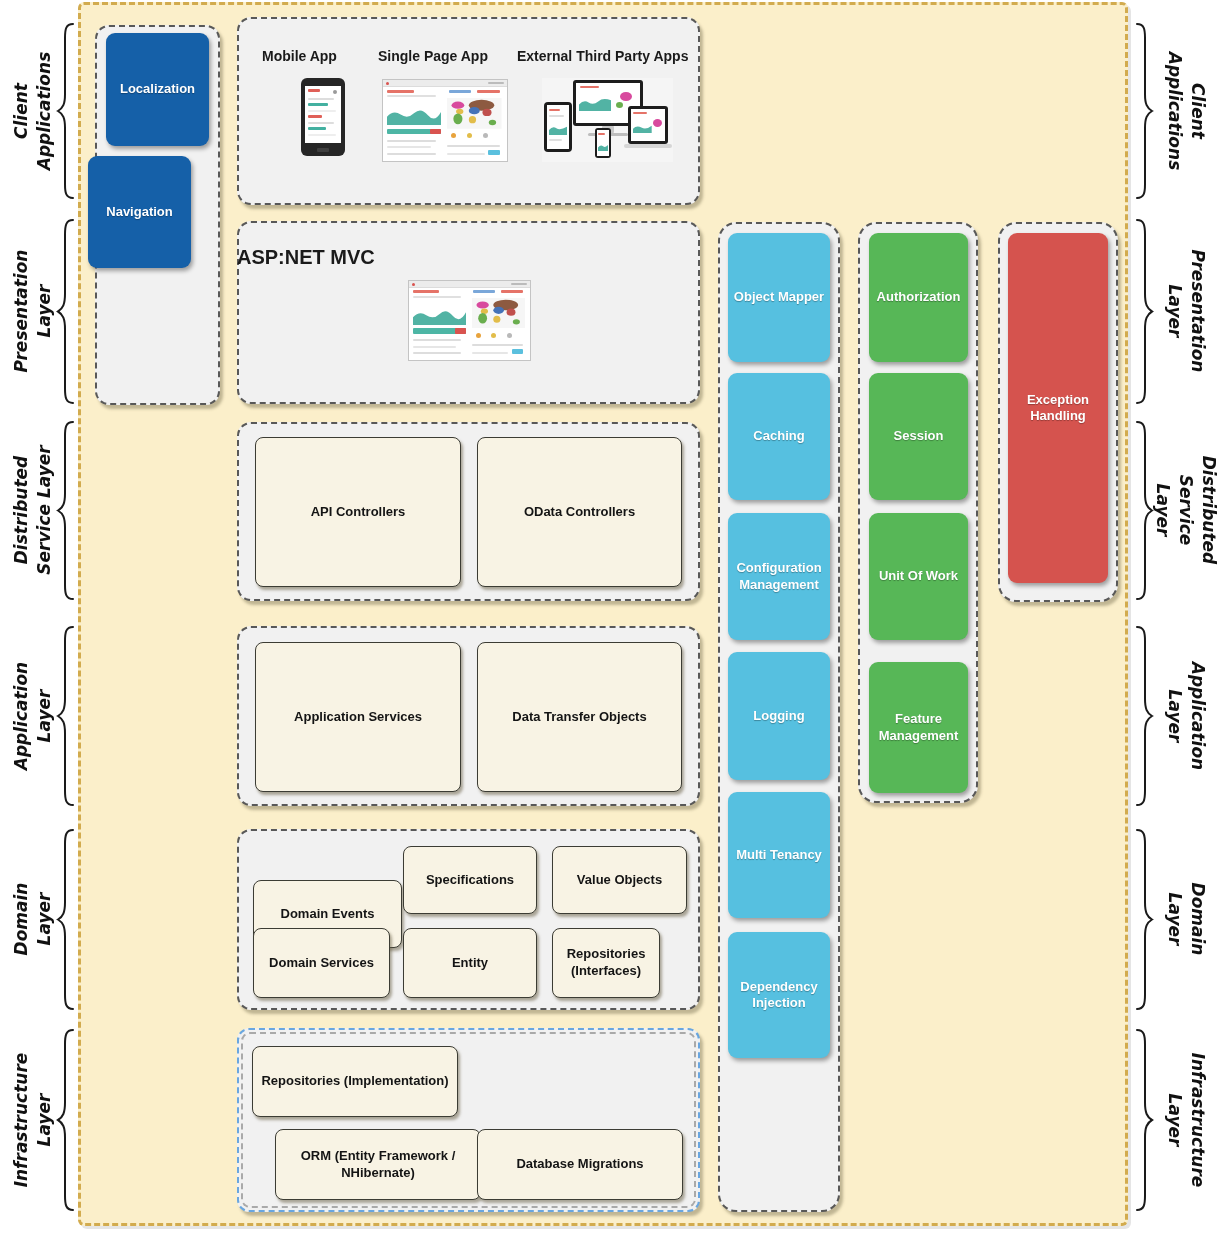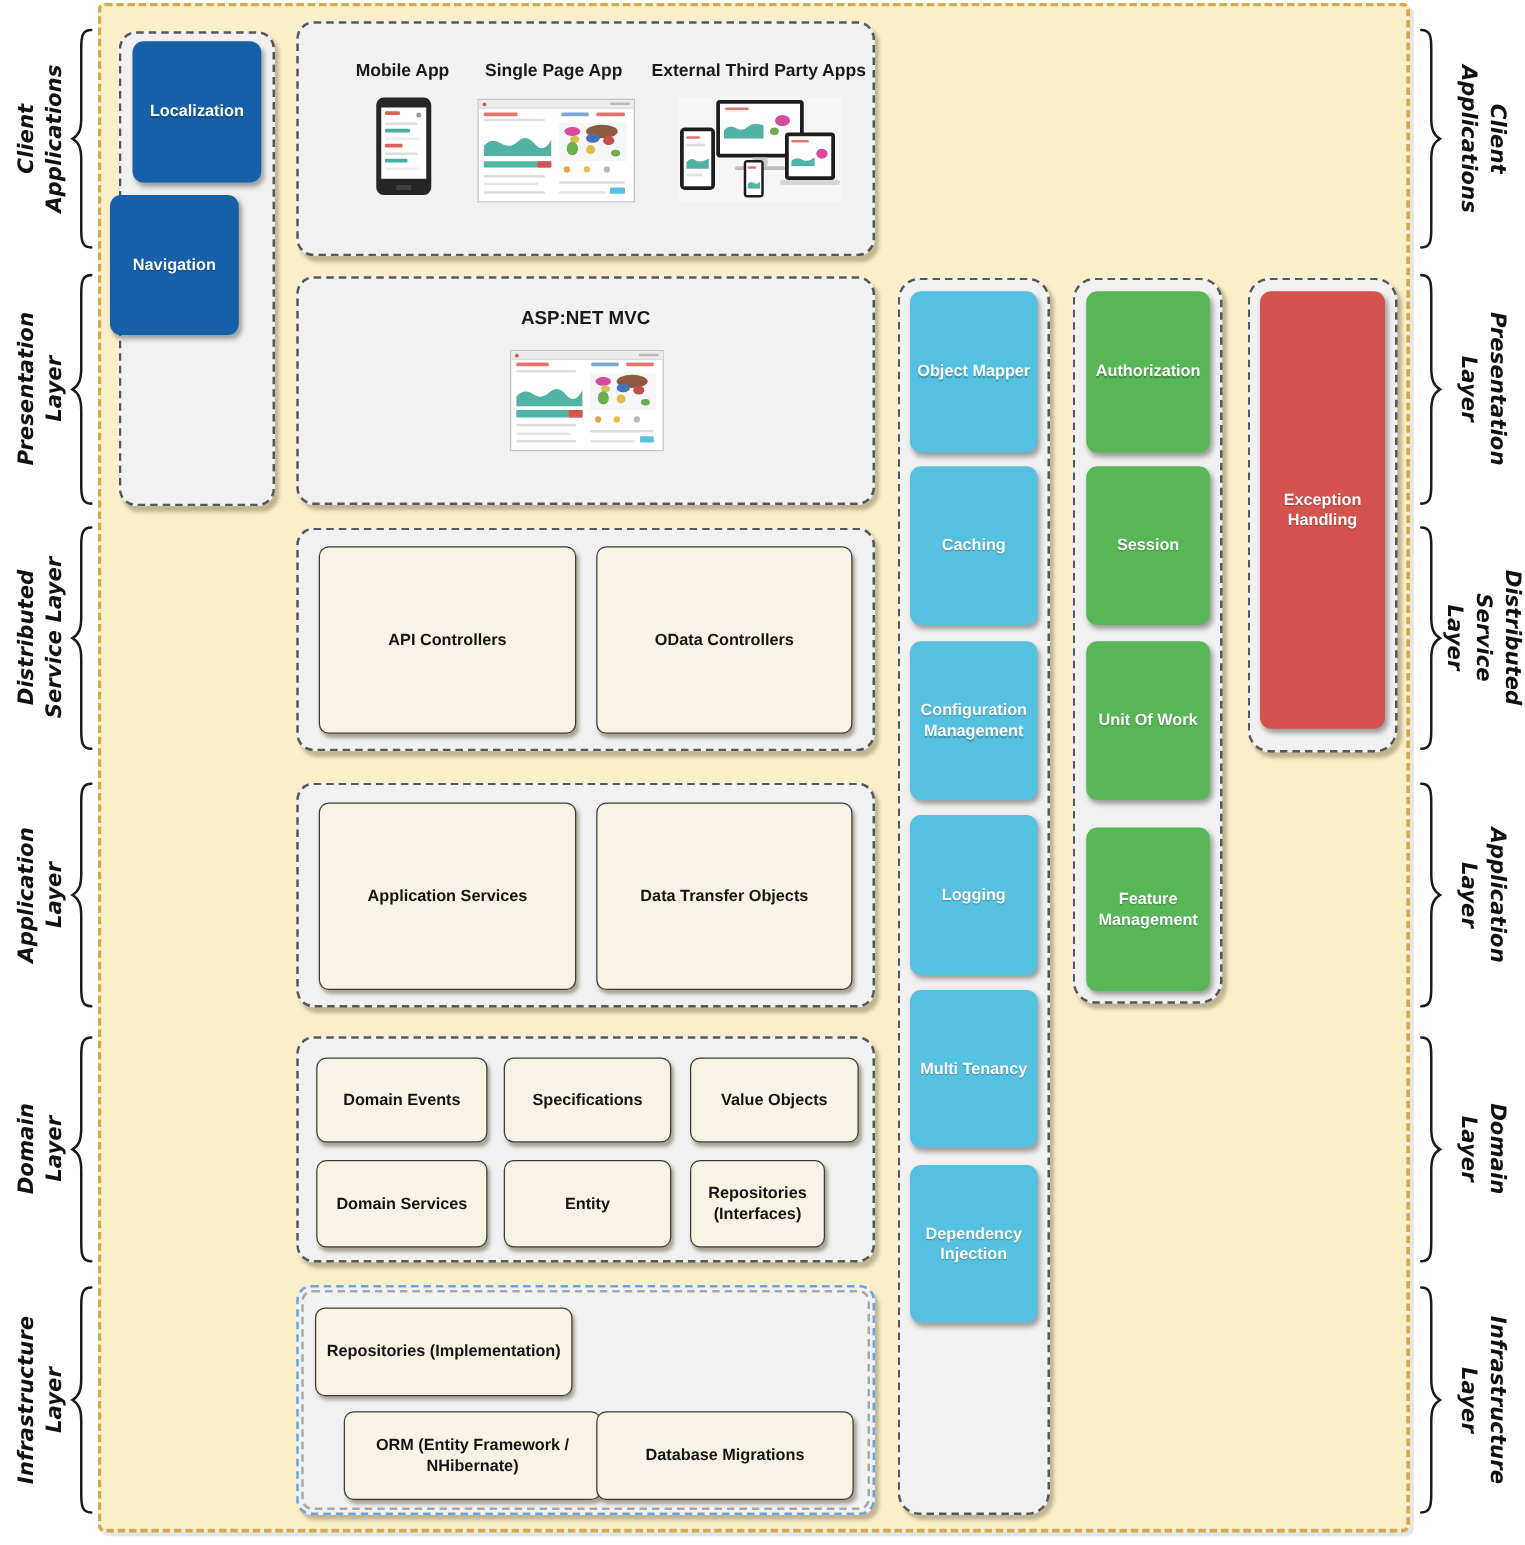--- a/index.html
+++ b/index.html
@@ -15,21 +15,21 @@
         box-shadow:2px 3px 4px rgba(0,0,0,0.35);padding:4px;box-sizing:border-box;
         text-shadow:0 1px 1px rgba(0,0,0,0.3);line-height:1.25;white-space:pre-line;}
   .blue{background:#1560a8;}
   .cyan{background:#56c0e0;}
   .green{background:#57b757;}
   .red{background:#d5534e;}
   .obox{position:absolute;background:#f8f3e4;border:1.5px solid #3c3c34;border-radius:8px;
         display:flex;align-items:center;justify-content:center;text-align:center;
         font-weight:bold;font-size:13px;color:#141414;padding:5px;box-sizing:border-box;
         box-shadow:2px 3px 3px rgba(110,100,75,0.55);line-height:1.3;}
-  .caption{position:absolute;font-weight:bold;font-size:14px;color:#1a1a1a;text-align:center;}
+  .caption{position:absolute;font-weight:bold;font-size:14px;color:#1a1a1a;}
   .rail-label{position:absolute;font-family:"DejaVu Sans", sans-serif;font-weight:bold;
         font-style:italic;font-size:17px;line-height:1.35;color:#111;text-align:center;
         white-space:pre-line;}
   .rail-left{transform:translate(-50%,-50%) rotate(-90deg);}
   .rail-right{transform:translate(-50%,-50%) rotate(90deg);}
   .brace{position:absolute;width:20px;}
   .infra-outer{position:absolute;border:2px dashed #69a6e0;border-radius:12px;background:#f1f1f1;
         box-sizing:border-box;box-shadow:3px 4px 3px rgba(120,110,80,0.45);}
   .infra-inner{position:absolute;inset:2px;border:2px dashed #a9a9a9;border-radius:9px;}
   
@@ -215,21 +215,21 @@
       <div class="screen" style="inset:2px;">
         <svg class="wave-svg" style="left:8%;top:45%;width:84%;height:35%;" viewBox="0 0 100 30" preserveAspectRatio="none">
             <path d="M0 18 Q 25 8 50 14 T 100 10 L 100 30 L 0 30 Z" fill="#52b3a4"></path>
           </svg>
         <div class="bar" style="left:8%;top:12%;width:60%;height:2px;background:#e57368;"></div>
       </div>
     </div>
   </div>
 
   <div class="panel" style="left:237px;top:221px;width:463px;height:183px;"></div>
-  <div class="caption" style="left:237px;top:246px;width:463px;font-size:15px;">ASP:NET MVC</div>
+  <div class="caption" style="left:237px;top:246px;width:463px;font-size:20px;">ASP:NET MVC</div>
   <div class="dash" style="left:408px;top:280px;width:123px;height:81px;">
     <div class="dash-top">
       <span class="dot" style="left:3px;top:2px;width:3px;height:3px;background:#d9534f;"></span>
       <span class="bar" style="right:3px;top:2px;width:16px;height:2px;background:#bbb;"></span>
     </div>
     <div class="bar" style="left:3%;top:12%;width:22%;height:3px;background:#e57368;"></div>
     <div class="bar" style="left:3%;top:19%;width:40%;height:2px;background:#e0e0e0;"></div>
     <div class="bar" style="left:53%;top:12%;width:18%;height:3px;background:#7aa7d9;"></div>
     <div class="bar" style="left:76%;top:12%;width:18%;height:3px;background:#e57368;"></div>
     <svg class="wave-svg" style="left:3%;top:30%;width:44%;height:26%;" viewBox="0 0 100 30" preserveAspectRatio="none">
@@ -261,21 +261,21 @@
 
   <div class="panel" style="left:237px;top:422px;width:463px;height:179px;"></div>
   <div class="obox" style="left:255px;top:437px;width:206px;height:150px;">API Controllers</div>
   <div class="obox" style="left:477px;top:437px;width:205px;height:150px;">OData Controllers</div>
 
   <div class="panel" style="left:237px;top:626px;width:463px;height:180px;"></div>
   <div class="obox" style="left:255px;top:642px;width:206px;height:150px;">Application Services</div>
   <div class="obox" style="left:477px;top:642px;width:205px;height:150px;">Data Transfer Objects</div>
 
   <div class="panel" style="left:237px;top:829px;width:463px;height:181px;"></div>
-  <div class="obox" style="left:253px;top:846px;width:137px;height:68px;">Domain Events</div>
+  <div class="obox" style="left:253px;top:880px;width:149px;height:68px;">Domain Events</div>
   <div class="obox" style="left:403px;top:846px;width:134px;height:68px;">Specifications</div>
   <div class="obox" style="left:552px;top:846px;width:135px;height:68px;">Value Objects</div>
   <div class="obox" style="left:253px;top:928px;width:137px;height:70px;">Domain Services</div>
   <div class="obox" style="left:403px;top:928px;width:134px;height:70px;">Entity</div>
   <div class="obox" style="left:552px;top:928px;width:108px;height:70px;">Repositories (Interfaces)</div>
 
   <div class="infra-outer" style="left:237px;top:1028px;width:463px;height:184px;">
     <div class="infra-inner"></div>
   </div>
   <div class="obox" style="left:252px;top:1046px;width:206px;height:71px;">Repositories (Implementation)</div>

